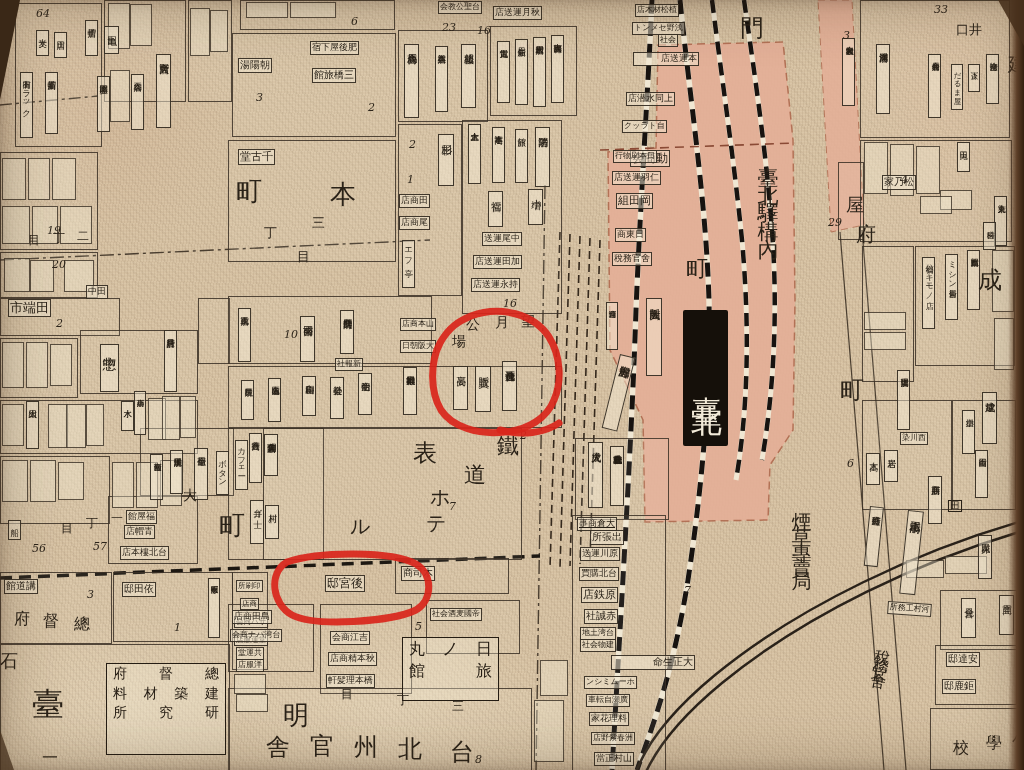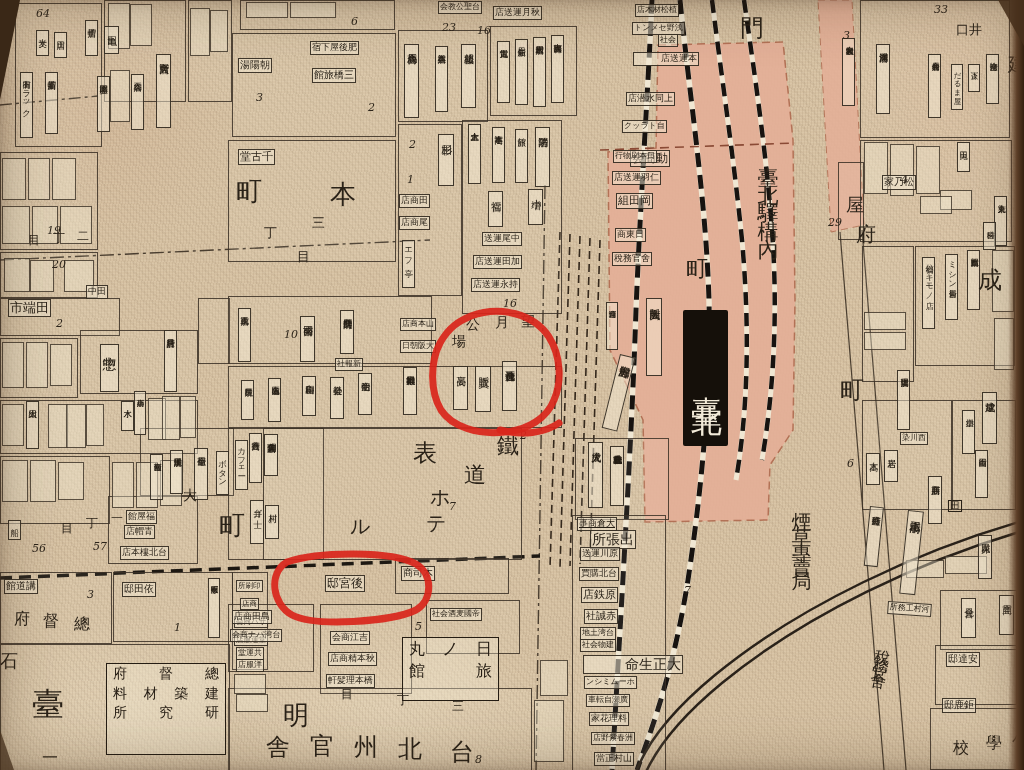--- a/index.html
+++ b/index.html
@@ -289,28 +289,28 @@
       <div class="lab" style="left: 401px; top: 566px; font-size: 10px;">商司木</div>
       <div class="lab" style="left: 232px; top: 610px; font-size: 9px;">店商田島</div>
       <div class="lab" style="left: 230px; top: 629px; font-size: 8px;">会商ナパ湾台</div>
       <div class="lab" style="left: 236px; top: 647px; font-size: 8px;">堂運共</div>
       <div class="lab" style="left: 236px; top: 659px; font-size: 8px;">店服洋</div>
       <div class="lab" style="left: 330px; top: 631px; font-size: 9px;">会商江吉</div>
       <div class="lab" style="left: 328px; top: 652px; font-size: 9px;">店商精本秋</div>
       <div class="lab" style="left: 326px; top: 674px; font-size: 9px;">軒髪理本橋</div>
       <div class="lab" style="left: 430px; top: 608px; font-size: 8px;">社会酒麦國帝</div>
       <div class="lab" style="left: 577px; top: 517px; font-size: 9px; text-decoration: underline;">事商倉大</div>
-      <div class="lab" style="left: 590px; top: 530px; font-size: 14px;">所張出</div>
+      <div class="lab" style="left: 590px; top: 530px; font-size: 10px;">所張出</div>
       <div class="lab" style="left: 580px; top: 547px; font-size: 9px;">送運川原</div>
       <div class="lab" style="left: 579px; top: 567px; font-size: 9px;">買購北台</div>
       <div class="lab" style="left: 581px; top: 587px; font-size: 11px;">店鉄原</div>
       <div class="lab" style="left: 584px; top: 609px; font-size: 10px;">社誠赤</div>
       <div class="lab" style="left: 580px; top: 627px; font-size: 8px;">地土湾台</div>
       <div class="lab" style="left: 580px; top: 639px; font-size: 8px;">社会物建</div>
-      <div class="lab" style="left: 583px; top: 655px; font-size: 14px; padding-left: 41px;">命生正大</div>
+      <div class="lab" style="left: 611px; top: 655px; font-size: 10px; padding-left: 41px;">命生正大</div>
       <div class="lab" style="left: 584px; top: 676px; font-size: 8px;">ンシミムーホ</div>
       <div class="lab" style="left: 586px; top: 694px; font-size: 8px;">車転自瀬廣</div>
       <div class="lab" style="left: 589px; top: 712px; font-size: 9px;">家花理料</div>
       <div class="lab" style="left: 591px; top: 732px; font-size: 8px;">店野紫春洲</div>
       <div class="lab" style="left: 594px; top: 752px; font-size: 9px;">當正村山</div>
       <div class="lab v" style="left: 588px; top: 442px; font-size: 10px; height: 62px;">大成火災</div>
       <div class="lab v" style="left: 610px; top: 446px; font-size: 9px; height: 56px;">台北自動車株式会社</div>
       <div class="lab v" style="left: 842px; top: 38px; font-size: 8px; height: 64px;">大和製氷会社</div>
       <div class="lab v" style="left: 876px; top: 44px; font-size: 9px; height: 66px;">河瀬洋服店</div>
       <div class="lab v" style="left: 928px; top: 54px; font-size: 8px; height: 60px;">長谷川商会</div>
@@ -333,21 +333,21 @@
       <div class="lab v" style="left: 982px; top: 392px; font-size: 10px; height: 48px;">建成堂</div>
       <div class="lab v" style="left: 962px; top: 410px; font-size: 8px; height: 40px;">小川堂</div>
       <div class="lab v" style="left: 975px; top: 450px; font-size: 8px; height: 44px;">山田商行</div>
       <div class="lab v" style="left: 870px; top: 506px; font-size: 9px; height: 56px; transform: rotate(6deg); transform-origin: left top;">盛進商行</div>
       <div class="lab v" style="left: 908px; top: 510px; font-size: 11px; height: 80px; transform: rotate(6deg); transform-origin: left top;">小高鐵工所</div>
       <div class="lab" style="left: 888px; top: 601px; font-size: 8px; transform: rotate(4deg); transform-origin: left top;">所務工村河</div>
       <div class="lab v" style="left: 978px; top: 535px; font-size: 9px; height: 40px;">花田床</div>
       <div class="lab v" style="left: 961px; top: 598px; font-size: 10px; height: 36px;">見會</div>
       <div class="lab v" style="left: 999px; top: 595px; font-size: 10px; height: 36px;">里商</div>
       <div class="lab" style="left: 946px; top: 652px; font-size: 10px;">邸達安</div>
-      <div class="lab" style="left: 942px; top: 698px; font-size: 10px;">邸鹿鉅</div>
+      <div class="lab" style="left: 942px; top: 679px; font-size: 10px;">邸鹿鉅</div>
       <div class="dchar" style="left: 236px; top: 178px; font-size: 26px;">町</div>
       <div class="dchar" style="left: 330px; top: 181px; font-size: 26px;">本</div>
       <div class="dchar" style="left: 312px; top: 216px; font-size: 13px;">三</div>
       <div class="dchar" style="left: 297px; top: 250px; font-size: 13px;">目</div>
       <div class="dchar" style="left: 264px; top: 226px; font-size: 13px;">丁</div>
       <div class="dchar" style="left: 413px; top: 441px; font-size: 24px;">表</div>
       <div class="dchar" style="left: 219px; top: 512px; font-size: 26px;">町</div>
       <div class="dchar" style="left: 497px; top: 435px; font-size: 22px;">鐵</div>
       <div class="dchar" style="left: 464px; top: 464px; font-size: 22px;">道</div>
       <div class="dchar" style="left: 430px; top: 487px; font-size: 20px;">ホ</div>

